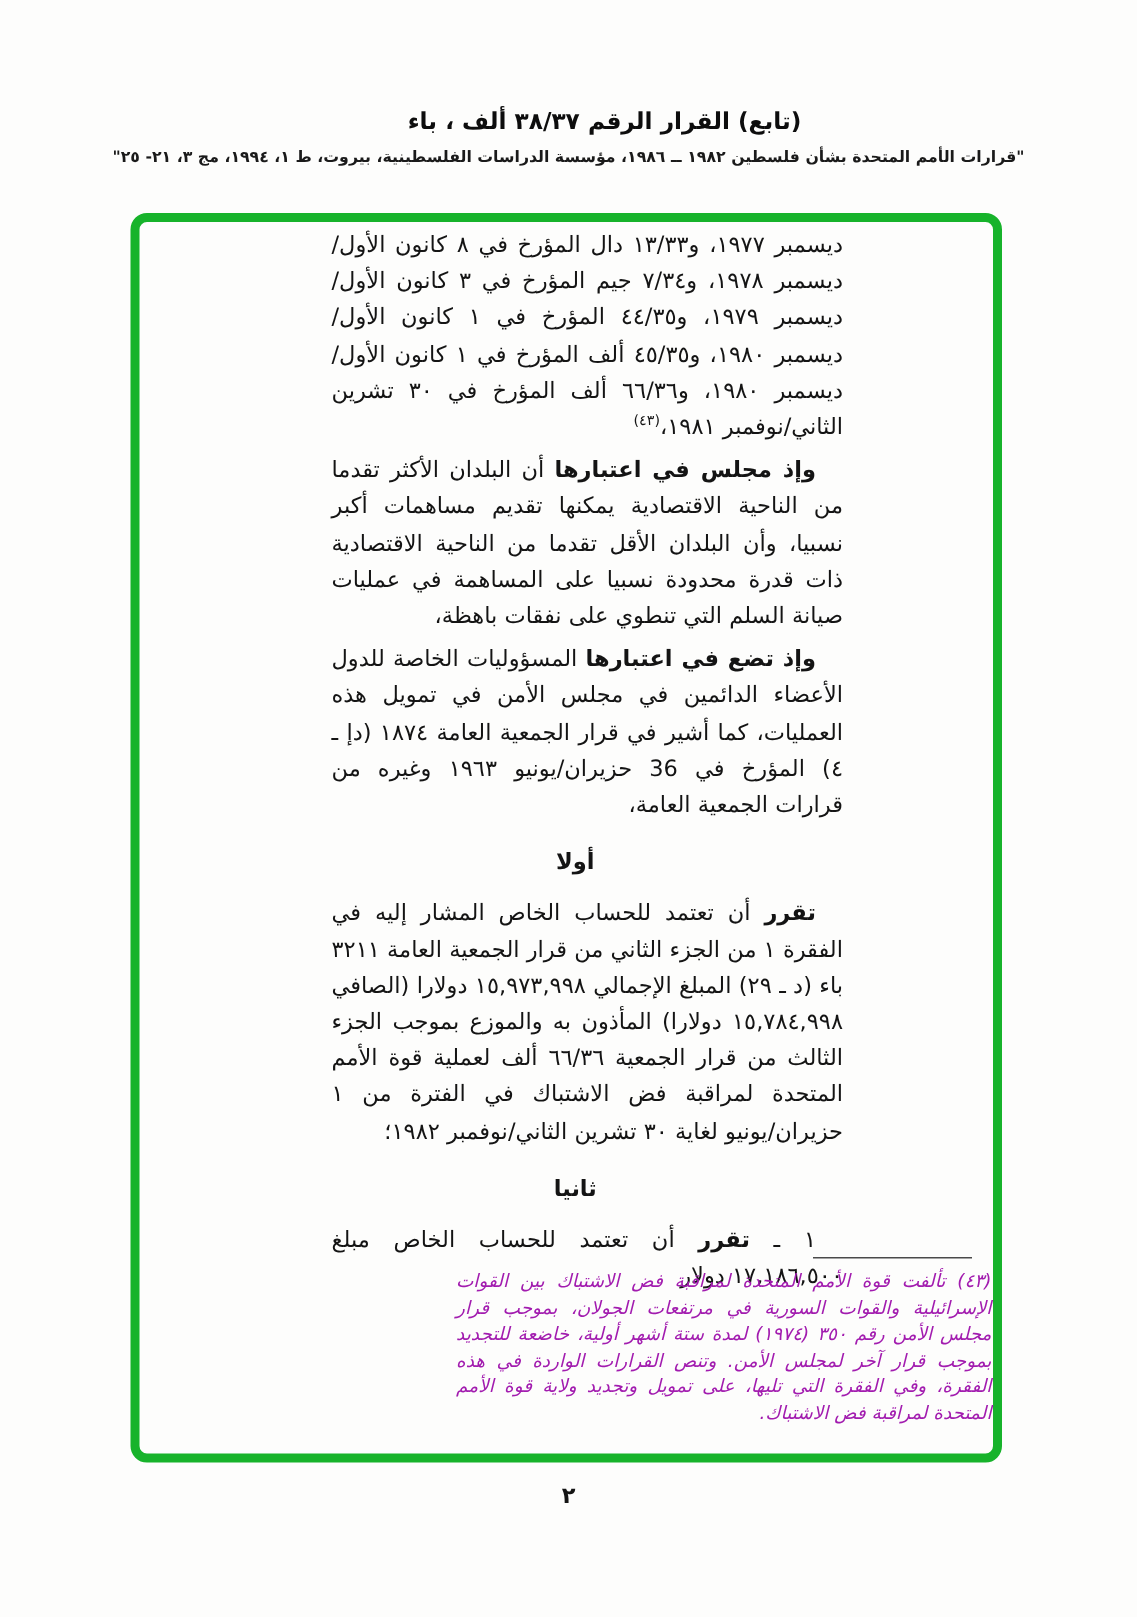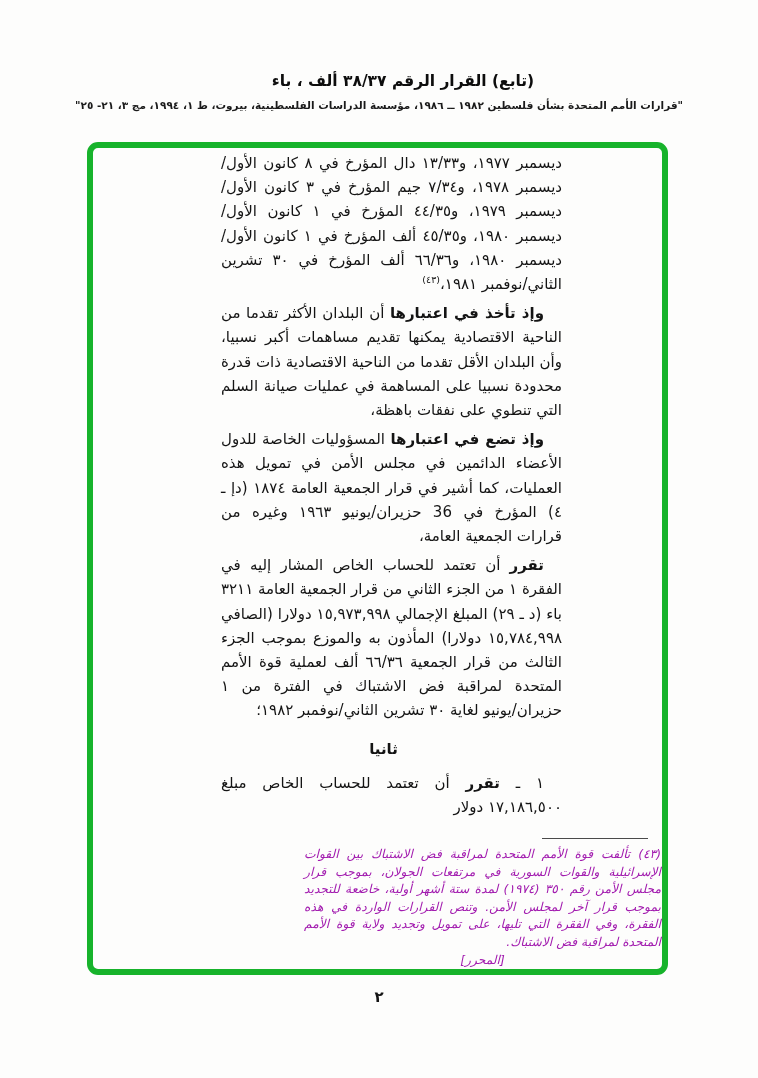--- a/index.html
+++ b/index.html
@@ -65,31 +65,31 @@
   <h1 class="doc-title">(تابع) القرار الرقم ٣٨/٣٧ ألف ، باء</h1>
   <div class="source-line">"قرارات الأمم المتحدة بشأن فلسطين ١٩٨٢ ــ ١٩٨٦، مؤسسة الدراسات الفلسطينية، بيروت، ط ١، ١٩٩٤، مج ٣، ٢١- ٢٥"</div>
 </header>
 
 <div class="content-frame"></div>
 
 <main class="body-col">
   <p class="continuation"><span>ديسمبر ١٩٧٧، و١٣/٣٣ دال المؤرخ في ٨ كانون الأول/ديسمبر ١٩٧٨، و٧/٣٤ جيم المؤرخ في ٣ كانون الأول/ديسمبر ١٩٧٩، و٤٤/٣٥ المؤرخ في ١ كانون الأول/ديسمبر ١٩٨٠، و٤٥/٣٥ ألف المؤرخ في ١ كانون الأول/ديسمبر ١٩٨٠، و٦٦/٣٦ ألف المؤرخ في ٣٠ تشرين الثاني/نوفمبر ١٩٨١،</span><sup class="fn-ref">(٤٣)</sup></p>
 
 
-  <p><span class="lead">وإذ تأخذ في اعتبارها</span><span> أن البلدان الأكثر تقدما من الناحية الاقتصادية يمكنها تقديم مساهمات أكبر نسبيا، وأن البلدان الأقل تقدما من الناحية الاقتصادية ذات قدرة محدودة نسبيا على المساهمة في عمليات صيانة السلم التي تنطوي على نفقات باهظة،</span></p>
+  <p><span class="lead">وإذ مجلس في اعتبارها</span><span> أن البلدان الأكثر تقدما من الناحية الاقتصادية يمكنها تقديم مساهمات أكبر نسبيا، وأن البلدان الأقل تقدما من الناحية الاقتصادية ذات قدرة محدودة نسبيا على المساهمة في عمليات صيانة السلم التي تنطوي على نفقات باهظة،</span></p>
 
   <p><span class="lead">وإذ تضع في اعتبارها</span><span> المسؤوليات الخاصة للدول الأعضاء الدائمين في مجلس الأمن في تمويل هذه العمليات، كما أشير في قرار الجمعية العامة ١٨٧٤ (دإ ـ ٤) المؤرخ في 36 حزيران/يونيو ١٩٦٣ وغيره من قرارات الجمعية العامة،</span></p>
 
+  <h3 class="section-heading">أولا</h3>
 
   <p><span class="lead">تقرر</span><span> أن تعتمد للحساب الخاص المشار إليه في الفقرة ١ من الجزء الثاني من قرار الجمعية العامة ٣٢١١ باء (د ـ ٢٩) المبلغ الإجمالي ١٥,٩٧٣,٩٩٨ دولارا (الصافي ١٥,٧٨٤,٩٩٨ دولارا) المأذون به والموزع بموجب الجزء الثالث من قرار الجمعية ٦٦/٣٦ ألف لعملية قوة الأمم المتحدة لمراقبة فض الاشتباك في الفترة من ١ حزيران/يونيو لغاية ٣٠ تشرين الثاني/نوفمبر ١٩٨٢؛</span></p>
 
   <h3 class="section-heading">ثانيا</h3>
 
   <p><span>١ ـ </span><span class="lead">تقرر</span><span> أن تعتمد للحساب الخاص مبلغ ١٧,١٨٦,٥٠٠ دولار</span></p>
 </main>
 
 <section class="footnote-block">
   <div class="fn-rule"></div>
   <div>(٤٣) تألفت قوة الأمم المتحدة لمراقبة فض الاشتباك بين القوات الإسرائيلية والقوات السورية في مرتفعات الجولان، بموجب قرار مجلس الأمن رقم ٣٥٠ (١٩٧٤) لمدة ستة أشهر أولية، خاضعة للتجديد بموجب قرار آخر لمجلس الأمن. وتنص القرارات الواردة في هذه الفقرة، وفي الفقرة التي تليها، على تمويل وتجديد ولاية قوة الأمم المتحدة لمراقبة فض الاشتباك.</div>
-  <div class="editor-mark">[المحرر]</div>
 </section>
 
 <div class="page-number">٢</div>
 
 </body></html>

